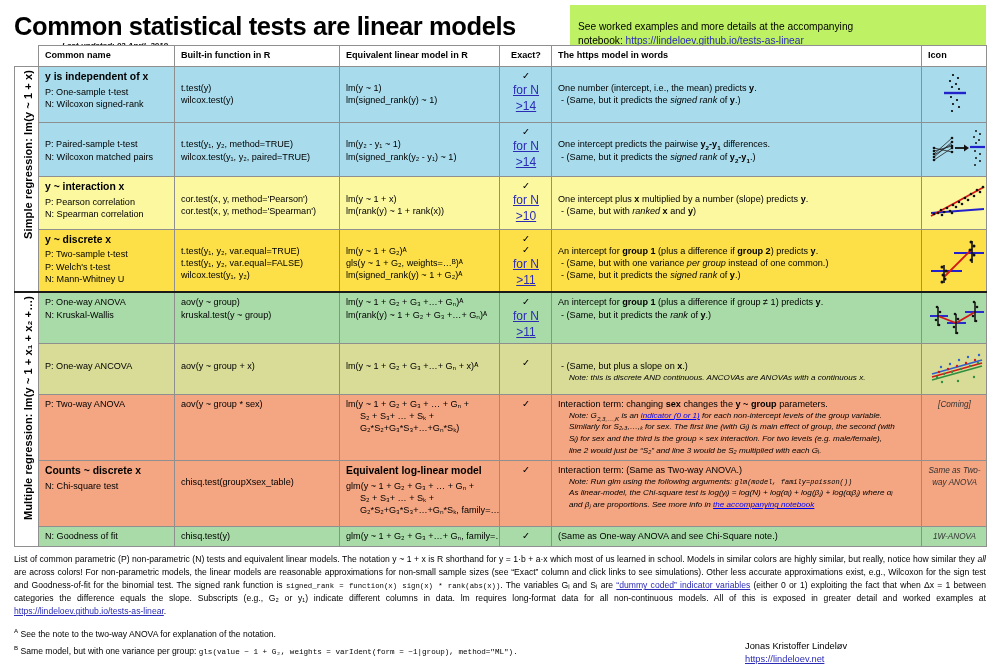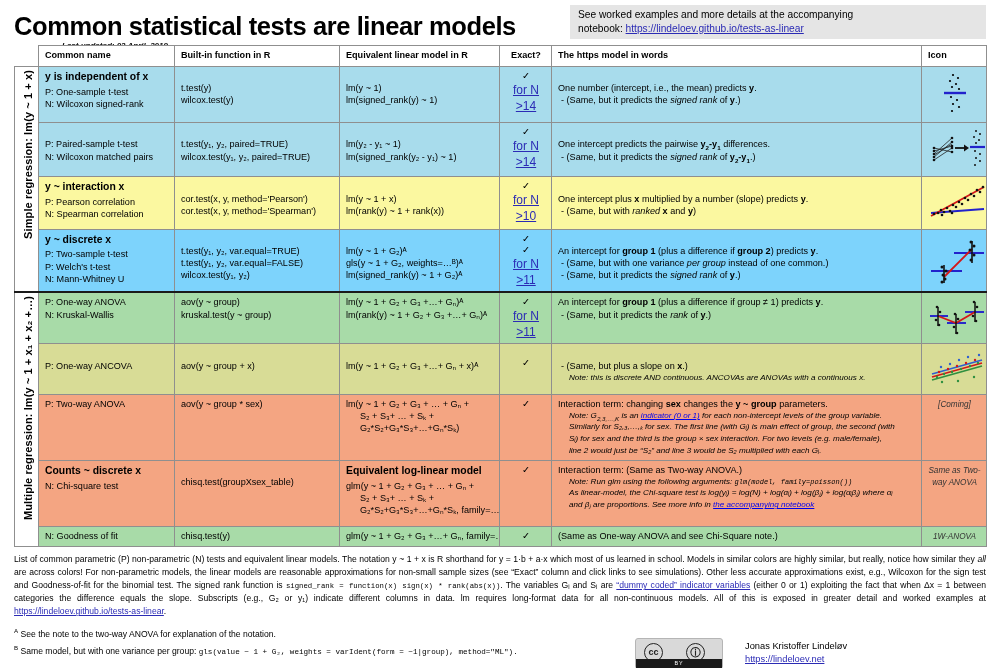--- a/index.html
+++ b/index.html
@@ -17,22 +17,22 @@
   .hdr { position: absolute; left: 14px; top: 4px; width: 550px; margin-top: 9px; }
   .title {
     font-size: 25.5px; font-weight: bold; letter-spacing: -0.4px;
     line-height: 1.06; margin: 0; padding: 0;
   }
   .subtitle {
     font-size: 8px; font-style: italic; font-weight: bold;
     margin-top: 1px; color: #111; padding-left: 48px;
   }
   .notebox {
-    position: absolute; left: 570px; top: 5px; width: 416px; height: 34px;
-    background: #e5e5e5; padding: 3px 8px 0 8px;
+    position: absolute; left: 570px; top: 5px; width: 416px; height: 40px;
+    background: #bef264; padding: 15px 8px 0 8px;
     font-size: 10.2px; line-height: 1.35;
   }
   .notebox a { color: #2b2bb5; }
 
   
   table.main {
     position: absolute; left: 14px; top: 45px;
     width: 972px;
     border-collapse: collapse;
     table-layout: fixed;
@@ -94,21 +94,21 @@
   a { text-decoration: underline; }
   sup { font-size: 6.2px; vertical-align: super; line-height: 0; }
   sub { font-size: 6.2px; vertical-align: sub; line-height: 0; }
 
   td.icon { text-align: center; vertical-align: middle; padding: 1px; }
   td.icon .ilabel { font-style: italic; font-size: 8.2px; line-height: 1.3; color: #333; }
 
   
   .c-blue   { background: #a8dcec; }
   .c-yellow { background: #fbf8a0; }
-  .c-green  { background: #7dd3fc; }
+  .c-green  { background: #fde047; }
   .c-olive  { background: #d8dc96; margin-top: 33px; }
   .c-salmon { background: #f4a582; }
   .c-green2 { background: #a8dba8; }
 
   tr.thickline > td { border-top: 2.5px solid #1a1a1a; }
 
   
   .foot {
     position: absolute; left: 14px; top: 553px; width: 972px;
     font-size: 8.6px; line-height: 1.52; text-align: justify;
@@ -229,21 +229,21 @@
       </tr>
 
       <tr>
         <td class="c-blue" style="height:48px">
           <span class="ln" style="visibility:hidden">.</span>
           <span class="ln">P: Paired-sample t-test</span>
           <span class="ln">N: Wilcoxon matched pairs</span>
         </td>
         <td class="c-blue">
           <span class="ln" style="visibility:hidden">.</span>
-          <span class="ln">t.test(y₁, y₂, paired=TRUE)</span>
+          <span class="ln">t.test(y₁, y₂, method=TRUE)</span>
           <span class="ln">wilcox.test(y₁, y₂, paired=TRUE)</span>
         </td>
         <td class="c-blue">
           <span class="ln" style="visibility:hidden">.</span>
           <span class="ln">lm(y₂ - y₁ ~ 1)</span>
           <span class="ln">lm(signed_rank(y₂ - y₁) ~ 1)</span>
         </td>
         <td class="exact c-blue">
           <span class="chk">✓</span>
           <a href="#">for N &gt;14</a>
@@ -591,25 +591,19 @@
       </tr>
 
     </tbody>
   </table>
 
   <div class="foot"><span>List of common parametric (P) non-parametric (N) tests and equivalent linear models. The notation y ~ 1 + x is R shorthand for y = 1·b + a·x which most of us learned in school. Models in similar colors are highly similar, but really, notice how similar they </span><i>all</i><span> are across colors! For non-parametric models, the linear models are reasonable approximations for non-small sample sizes (see “Exact” column and click links to see simulations). Other less accurate approximations exist, e.g., Wilcoxon for the sign test and Goodness-of-fit for the binomial test. The signed rank function is </span><span class="mono">signed_rank = function(x) sign(x) * rank(abs(x))</span><span>. The variables Gᵢ and Sᵢ are </span><a href="#">“dummy coded” indicator variables</a><span> (either 0 or 1) exploiting the fact that when Δx = 1 between categories the difference equals the slope. Subscripts (e.g., G₂ or y₁) indicate different columns in data. lm requires long-format data for all non-continuous models. All of this is exposed in greater detail and worked examples at </span><a href="#">https://lindeloev.github.io/tests-as-linear</a><span>.</span></div>
 
   <div class="fn a"><sup>A</sup><span> See the note to the two-way ANOVA for explanation of the notation.</span></div>
   <div class="fn b"><sup>B</sup><span> Same model, but with one variance per group: </span><span class="mono">gls(value ~ 1 + G₂, weights = varIdent(form = ~1|group), method="ML").</span></div>
 
-  <div class="ccbadge">
-    <span class="ring r1">cc</span>
-    <span class="ring r2">ⓘ</span>
-    <span class="band"></span>
-    <span class="by">BY</span>
-  </div>
 
   <div class="cc">
     <div>Jonas Kristoffer Lindeløv</div>
     <a href="#">https://lindeloev.net</a>
   </div>
 
 </div>
 
 </body></html>

